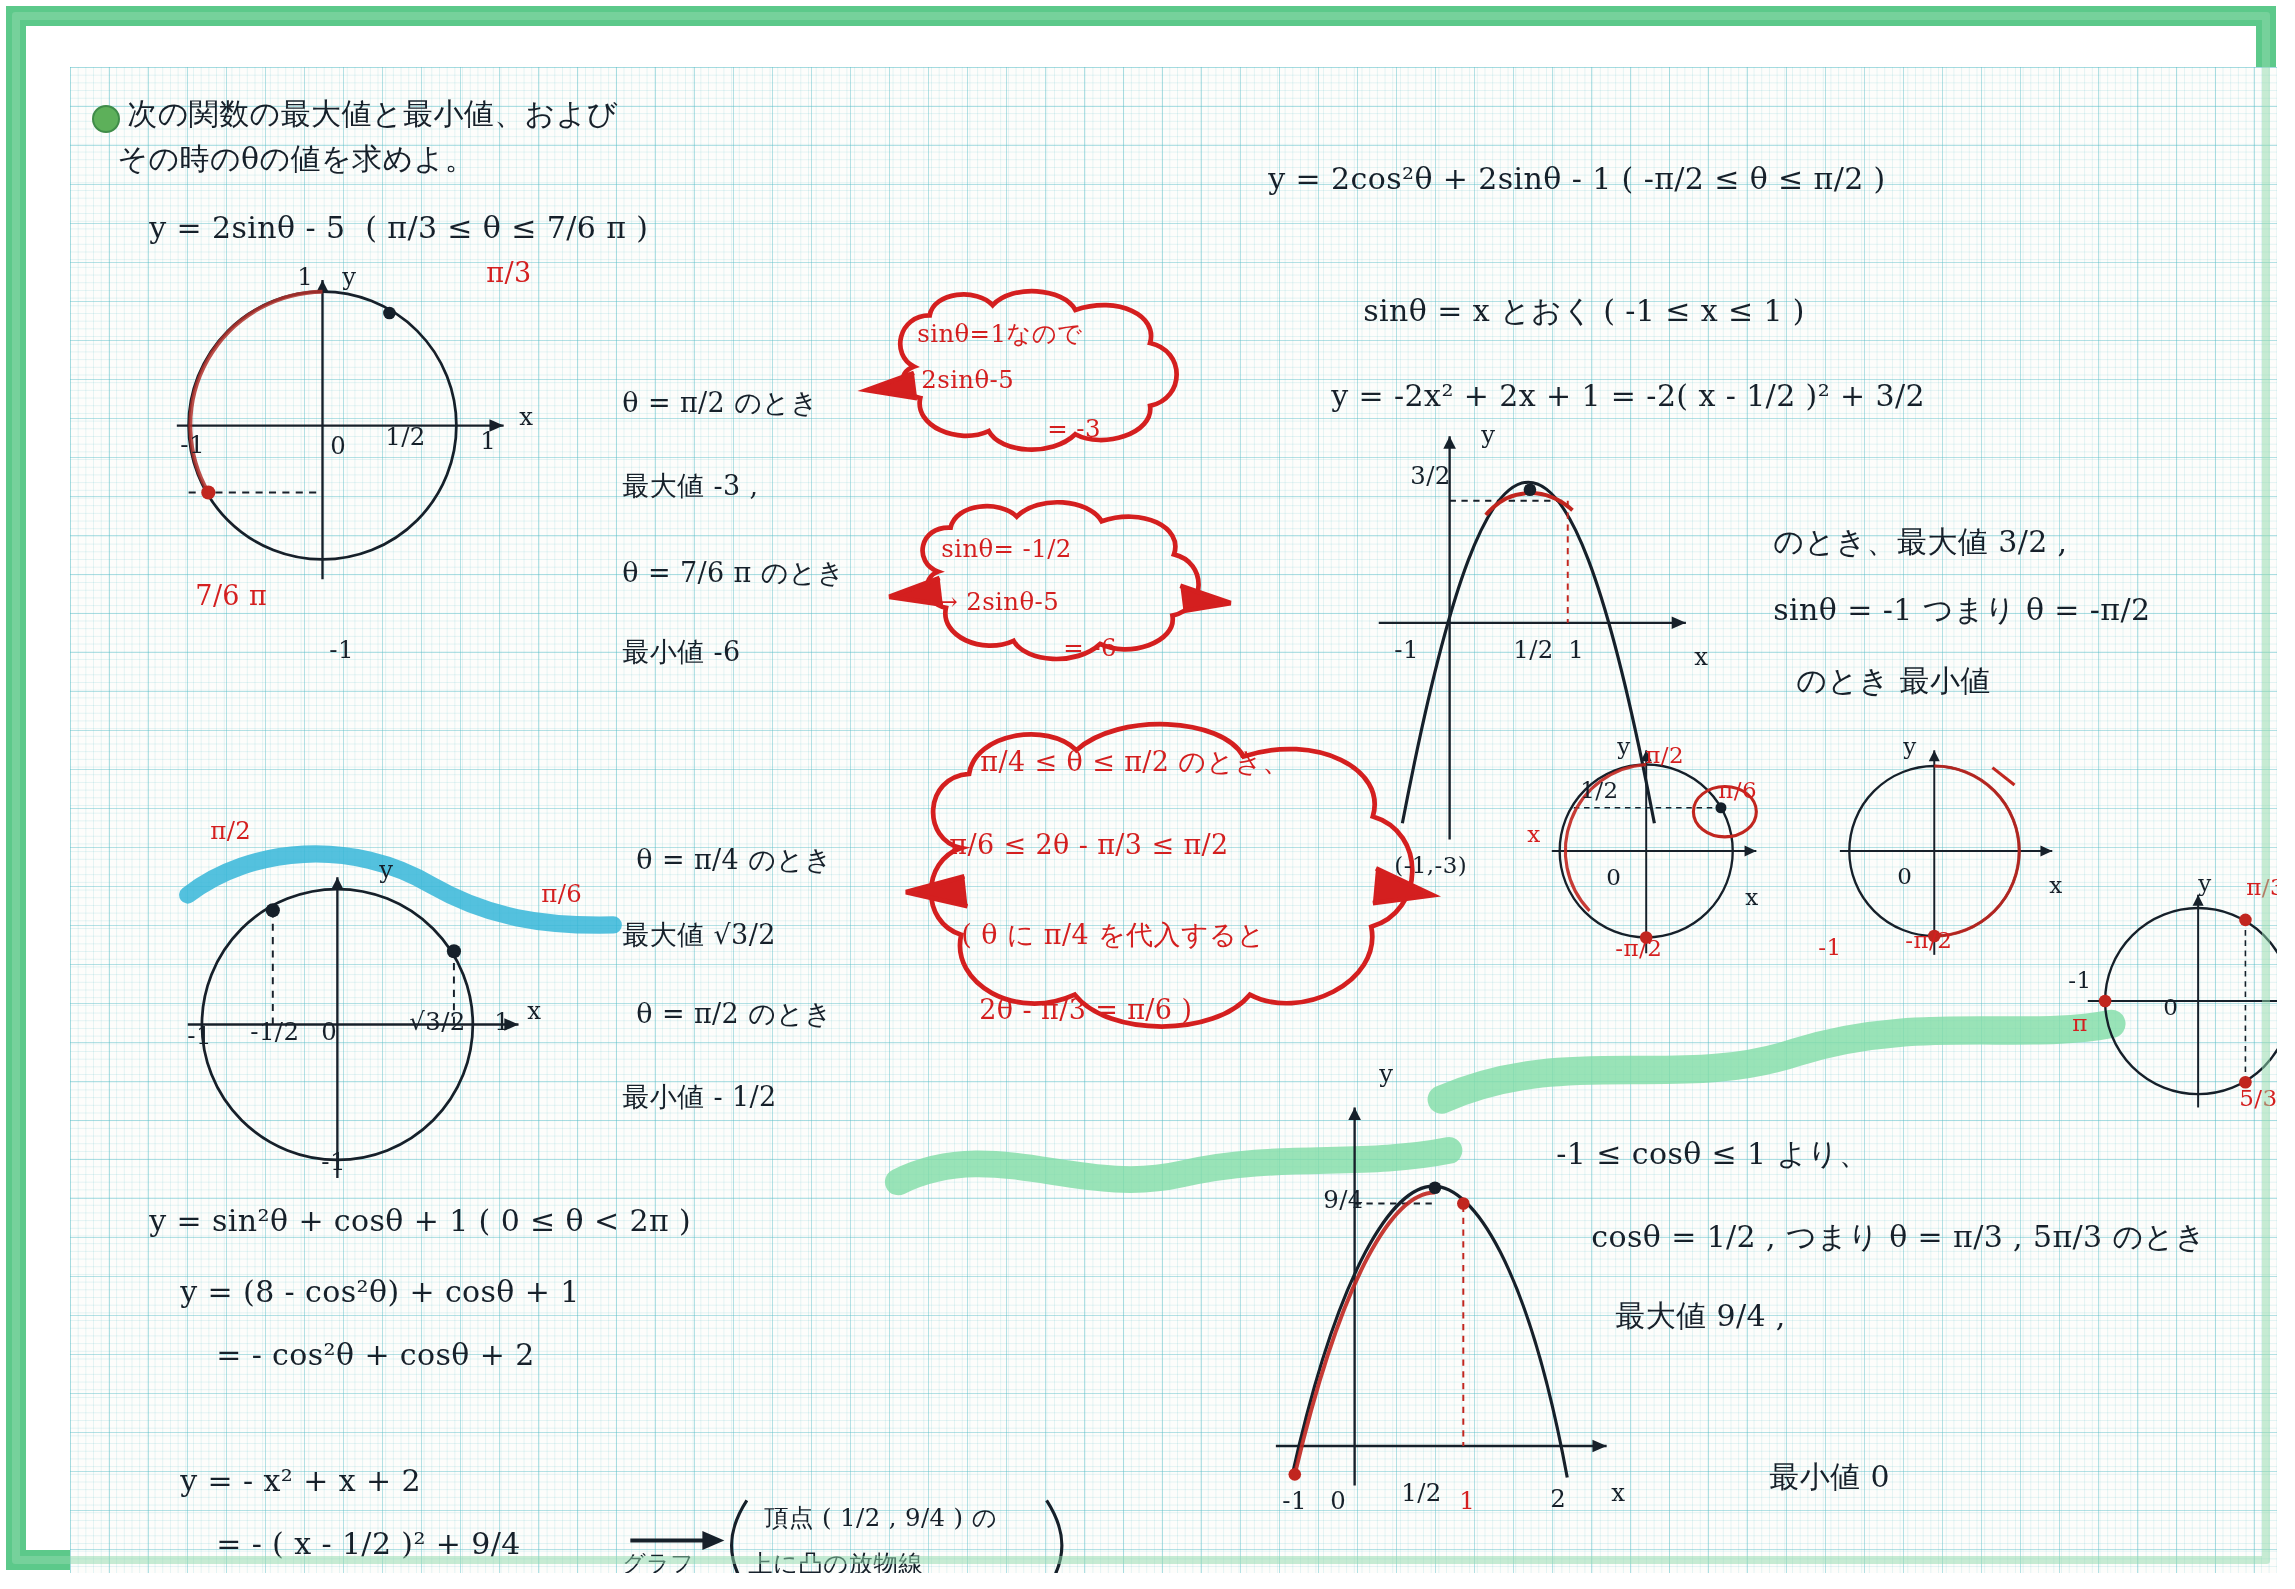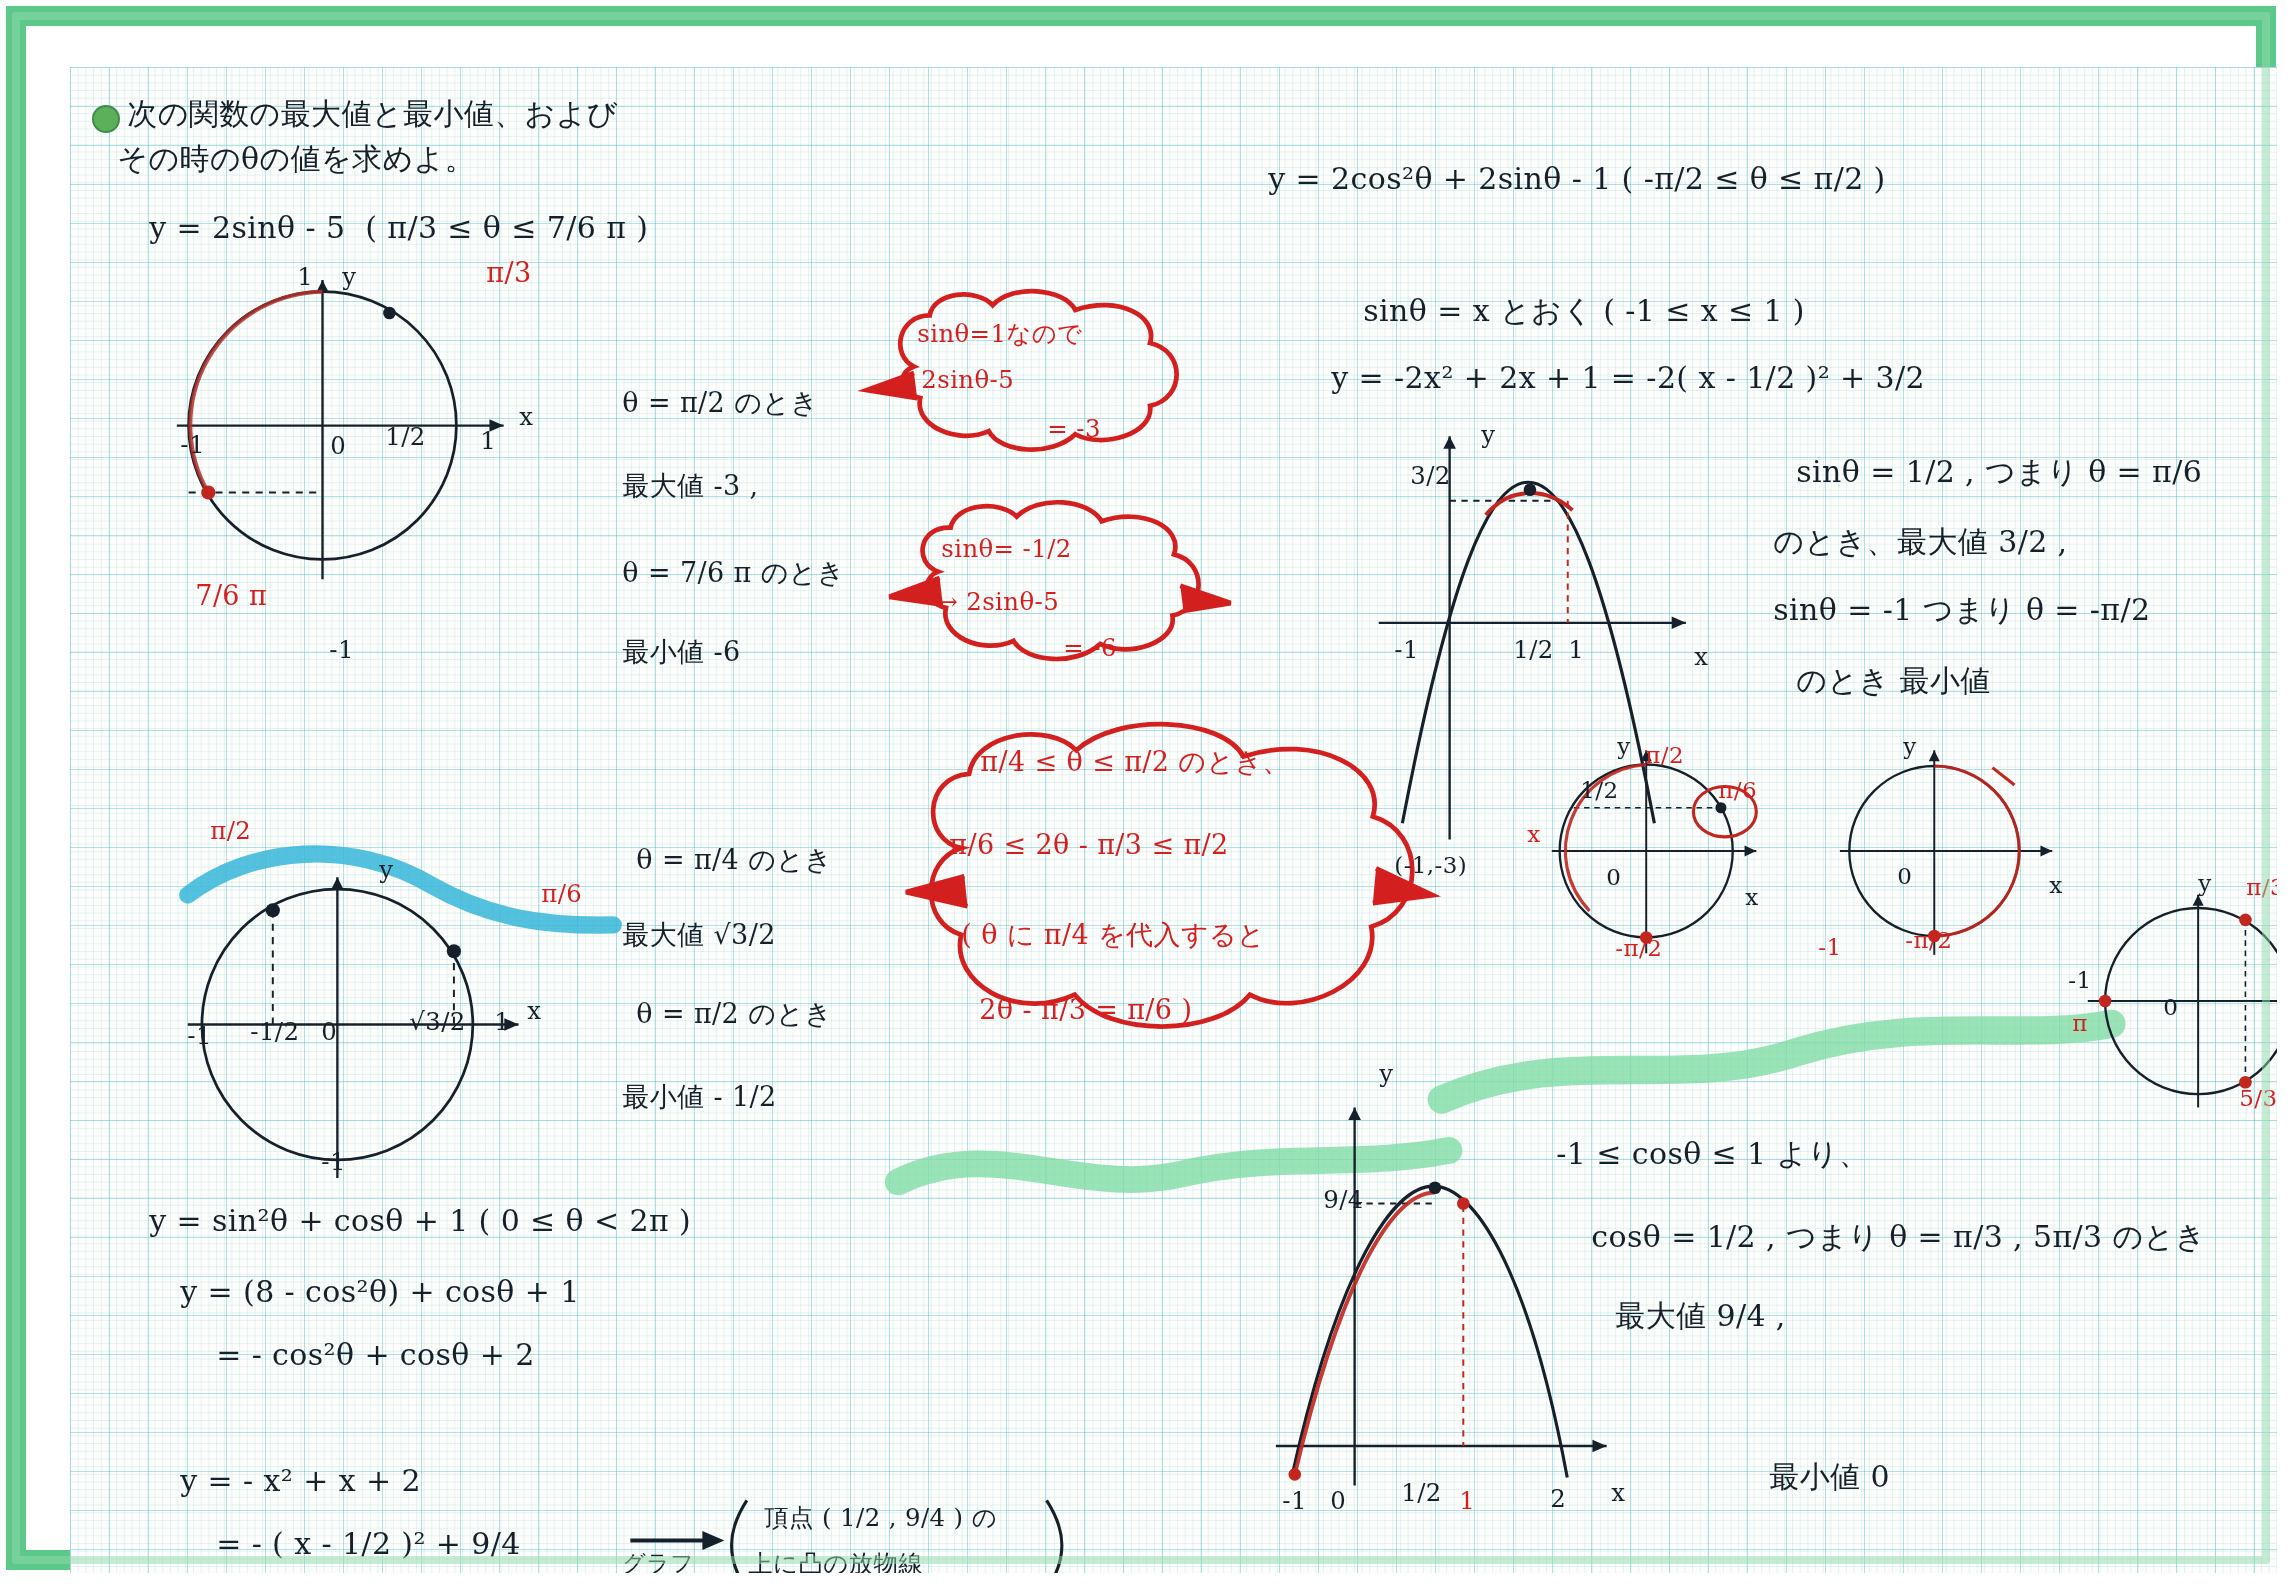--- a/index.html
+++ b/index.html
@@ -204,42 +204,41 @@
       <div class="ink hand k3" style="left:552px;top:1482px;">グラフ</div>
       <div class="ink hand k2" style="left:694px;top:1436px;">頂点 ( 1/2 , 9/4 ) の</div>
       <div class="ink hand k2" style="left:678px;top:1482px;">上に凸の放物線</div>
       <svg width="347" height="102" style="left:654px;top:1427px;" class="nolabel" viewBox="0 0 440 130">
         <path d="M28,8 C2,48 2,84 28,122" fill="none" stroke="#16202a" stroke-width="4"></path>
         <path d="M410,8 C436,48 436,84 410,122" fill="none" stroke="#16202a" stroke-width="4"></path>
       </svg>
 
       <div class="ink hand big" style="left:1198px;top:93px;">y = 2cos²θ + 2sinθ - 1 ( -π/2 ≤ θ ≤ π/2 )</div>
       <div class="ink hand big" style="left:1293px;top:225px;">sinθ = x とおく ( -1 ≤ x ≤ 1 )</div>
-      <div class="ink hand big" style="left:1261px;top:292px;">y = -2x² + 2x + 1 = -2( x - 1/2 )² + 3/2</div>
+      <div class="ink hand big" style="left:1261px;top:310px;">y = -2x² + 2x + 1 = -2( x - 1/2 )² + 3/2</div>
 
       <svg width="410" height="441" style="left:1277px;top:355px;" class="nolabel" viewBox="0 0 520 560">
         <line x1="40" y1="255" x2="430" y2="255" stroke="#16202a" stroke-width="3"></line>
         <line x1="130" y1="18" x2="130" y2="530" stroke="#16202a" stroke-width="3"></line>
         <path d="M130 18 L122 34 L138 34 Z" fill="#16202a"></path>
         <path d="M430 255 L412 247 L412 263 Z" fill="#16202a"></path>
         <path d="M70,520 C130,200 180,78 230,78 C280,78 330,200 390,520" fill="none" stroke="#16202a" stroke-width="4" transform="scale(1,0.98)"></path>
         <line x1="130" y1="100" x2="280" y2="100" stroke="#16202a" stroke-width="2.5" stroke-dasharray="8 7"></line>
         <line x1="280" y1="100" x2="280" y2="255" stroke="#c1261f" stroke-width="2.5" stroke-dasharray="8 7"></line>
         <path d="M176,118 C206,82 252,82 286,112" fill="none" stroke="#c1261f" stroke-width="5"></path>
         <circle cx="232" cy="86" r="8" fill="#16202a"></circle>
       </svg>
       <div class="ink hand k2" style="left:1411px;top:353px;">y</div>
       <div class="ink hand k2" style="left:1340px;top:394px;">3/2</div>
       <div class="ink hand k2" style="left:1624px;top:575px;">x</div>
       <div class="ink hand k2" style="left:1324px;top:568px;">-1</div>
       <div class="ink hand k2" style="left:1443px;top:568px;">1/2</div>
       <div class="ink hand k2" style="left:1498px;top:568px;">1</div>
       <div class="ink hand k3" style="left:1324px;top:784px;">(-1,-3)</div>
 
-      <div class="ink hand big" style="left:1726px;top:386px;">sinθ = 1/2 , つまり θ = π/6</div>
       <div class="ink hand big" style="left:1703px;top:456px;text-align:right;">のとき、最大値 3/2 ,</div>
       <div class="ink hand big" style="left:1703px;top:524px;">sinθ = -1 つまり θ = -π/2</div>
       <div class="ink hand big" style="left:1726px;top:595px;">のとき 最小値</div>
 
       <svg width="260" height="236" style="left:1458px;top:666px;" class="nolabel" viewBox="0 0 330 300">
         <circle cx="150" cy="150" r="110" fill="none" stroke="#16202a" stroke-width="3"></circle>
         <line x1="30" y1="150" x2="290" y2="150" stroke="#16202a" stroke-width="2.5"></line>
         <line x1="150" y1="22" x2="150" y2="280" stroke="#16202a" stroke-width="2.5"></line>
         <path d="M150 22 L143 36 L157 36 Z" fill="#16202a"></path>
         <path d="M290 150 L275 143 L275 157 Z" fill="#16202a"></path>

